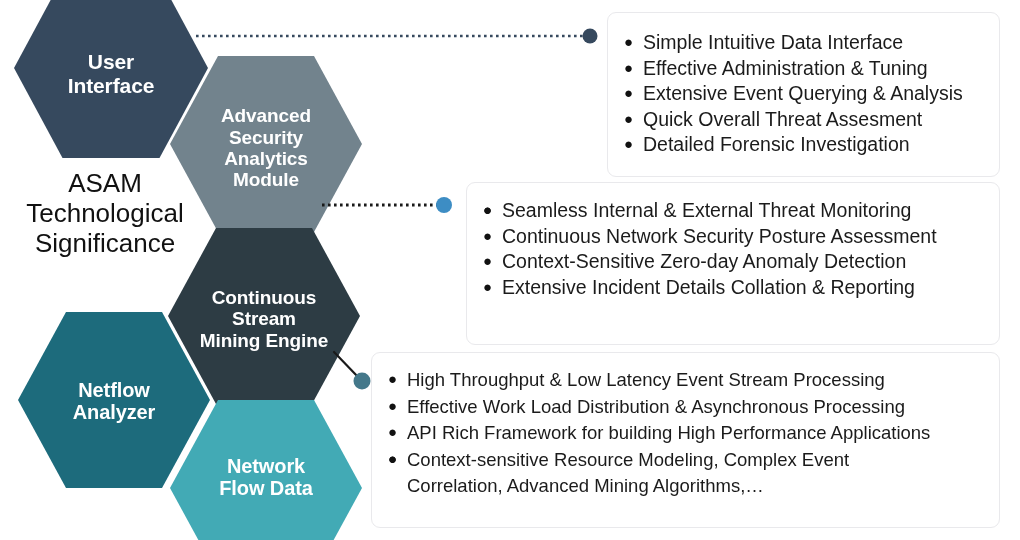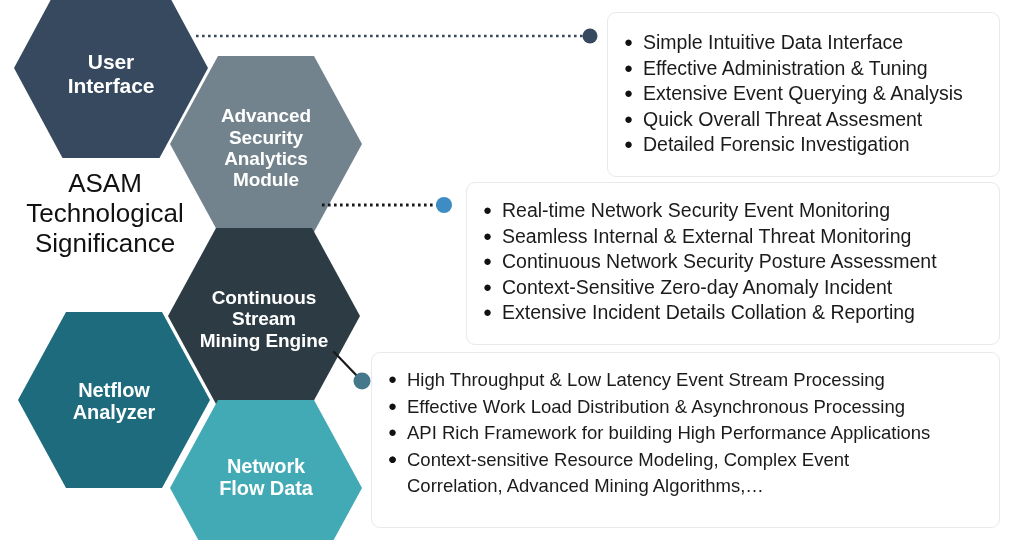--- a/index.html
+++ b/index.html
@@ -152,24 +152,24 @@
       <li><span class="bullet">●</span><span>Simple Intuitive Data Interface</span></li>
       <li><span class="bullet">●</span><span>Effective Administration &amp; Tuning</span></li>
       <li><span class="bullet">●</span><span>Extensive Event Querying &amp; Analysis</span></li>
       <li><span class="bullet">●</span><span>Quick Overall Threat Assesment</span></li>
       <li><span class="bullet">●</span><span>Detailed Forensic Investigation</span></li>
     </ul>
   </div>
 
   <div class="panel" id="panel-security-analytics">
     <ul>
-      <li><span class="bullet">●</span><span>Real-time Network Security Event Monitoring</span></li>
+      <li><span class="bullet">●</span></li>
       <li><span class="bullet">●</span><span>Seamless Internal &amp; External Threat Monitoring</span></li>
       <li><span class="bullet">●</span><span>Continuous Network Security Posture Assessment</span></li>
-      <li><span class="bullet">●</span><span>Context-Sensitive Zero-day Anomaly Incident</span></li>
+      <li><span class="bullet">●</span><span>Context-Sensitive Zero-day Anomaly Detection</span></li>
       <li><span class="bullet">●</span><span>Extensive Incident Details Collation &amp; Reporting</span></li>
     </ul>
   </div>
 
   <div class="panel" id="panel-stream-mining">
     <ul>
       <li><span class="bullet">●</span><span>High Throughput &amp; Low Latency Event Stream Processing</span></li>
       <li><span class="bullet">●</span><span>Effective Work Load Distribution &amp; Asynchronous Processing</span></li>
       <li><span class="bullet">●</span><span>API Rich Framework for building High Performance Applications</span></li>
       <li><span class="bullet">●</span></li>

